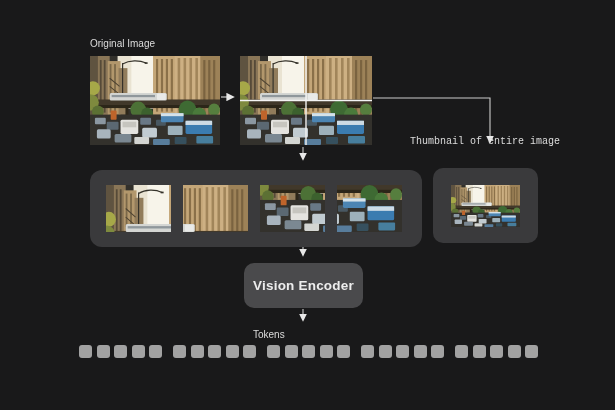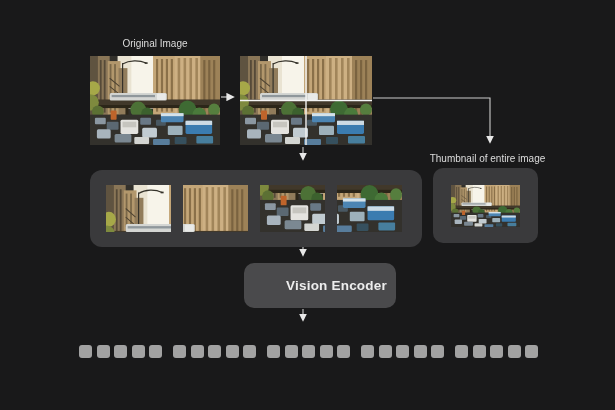--- a/index.html
+++ b/index.html
@@ -3,21 +3,21 @@
 <meta charset="utf-8">
 <style>
   html,body{margin:0;padding:0;background:var(--background,#19191a);}
   .canvas{
     position:relative;width:615px;height:410px;overflow:hidden;
     background:var(--background,#19191a);
     font-family:"Liberation Sans","DejaVu Sans",sans-serif;
   }
   .label{
     position:absolute;color:var(--label-text,#dcdcdc);
-    font-size:10px;line-height:12px;text-align:center;white-space:nowrap;
+    font-size:10px;line-height:12px;white-space:nowrap;
   }
   .photo{position:absolute;overflow:hidden;}
   .photo svg{display:block;width:100%;height:100%;}
   .arrows{position:absolute;left:0;top:0;width:615px;height:410px;pointer-events:none;}
   .tiles-container{
     position:absolute;left:90px;top:170px;width:332px;height:77px;
     background:var(--container,#3a3a3c);border-radius:12px;
     display:flex;align-items:center;gap:12px;padding-left:16px;box-sizing:border-box;
   }
   .tile{width:65px;height:47px;overflow:hidden;flex:0 0 auto;}
@@ -25,21 +25,21 @@
   .thumb-container{
     position:absolute;left:433px;top:168px;width:105px;height:75px;
     background:var(--container,#3a3a3c);border-radius:10px;
     display:flex;align-items:center;justify-content:center;
   }
   .thumb-img{width:69px;height:42px;overflow:hidden;}
   .thumb-img svg{display:block;width:100%;height:100%;}
   .encoder{
     position:absolute;left:244px;top:263px;width:119px;height:45px;
     background:var(--encoder-box,#4a4a4c);border-radius:10px;
-    display:flex;align-items:center;justify-content:center;padding-left:33px;
+    display:flex;align-items:center;justify-content:center;
   }
   .encoder span{
     color:#ededed;font-size:13.5px;font-weight:bold;letter-spacing:.2px;white-space:nowrap;
   }
   .token-rows{position:absolute;left:79px;top:345px;display:flex;gap:11px;}
   .token-group{display:flex;gap:4.5px;}
   .token{
     width:13px;height:13px;border-radius:3px;
     background:var(--token,#a2a2a2);flex:0 0 auto;
   }
@@ -142,21 +142,21 @@
         <path d="M0,0 L7,3.5 L0,7 Z" fill="var(--arrow-head,#e8e8e8)"></path>
       </marker>
     </defs>
     <path d="M221,97 H233" stroke="var(--arrow,#cccccc)" stroke-width="1.2" fill="none" marker-end="url(#ah)"></path>
     <path d="M373,98 H490 V142" stroke="var(--arrow,#cccccc)" stroke-width="1.1" fill="none" marker-end="url(#ah)"></path>
     <path d="M303,147 V159" stroke="var(--arrow,#cccccc)" stroke-width="1.1" fill="none" marker-end="url(#ah)"></path>
     <path d="M303,247 V255" stroke="var(--arrow,#cccccc)" stroke-width="1.1" fill="none" marker-end="url(#ah)"></path>
     <path d="M303,309 V320" stroke="var(--arrow,#cccccc)" stroke-width="1.1" fill="none" marker-end="url(#ah)"></path>
   </svg>
 
-  <div class="label" style="left:410px;top:153px;width:155px;">Thumbnail of entire image</div>
+  <div class="label" style="left:410px;top:136px;width:155px;font-family:Liberation Mono, monospace;">Thumbnail of entire image</div>
 
   <div class="tiles-container">
     <div class="tile">
       <svg viewBox="0 0 66 44" preserveAspectRatio="none">
           <use href="#city"></use>
         </svg>
     </div>
     <div class="tile">
       <svg viewBox="66 0 66 44" preserveAspectRatio="none">
           <use href="#city"></use>
@@ -179,20 +179,21 @@
       <svg viewBox="0 0 132 88" preserveAspectRatio="none">
           <use href="#city"></use>
         </svg>
     </div>
   </div>
 
   <div class="encoder">
     <span>Vision Encoder</span>
   </div>
 
+  <div class="label" style="left:253px;top:329px;width:100px;">Tokens</div>
   <div class="token-rows">
       <div class="token-group">
         <div class="token"></div>
         <div class="token"></div>
         <div class="token"></div>
         <div class="token"></div>
         <div class="token"></div>
       </div>
       <div class="token-group">
         <div class="token"></div>

